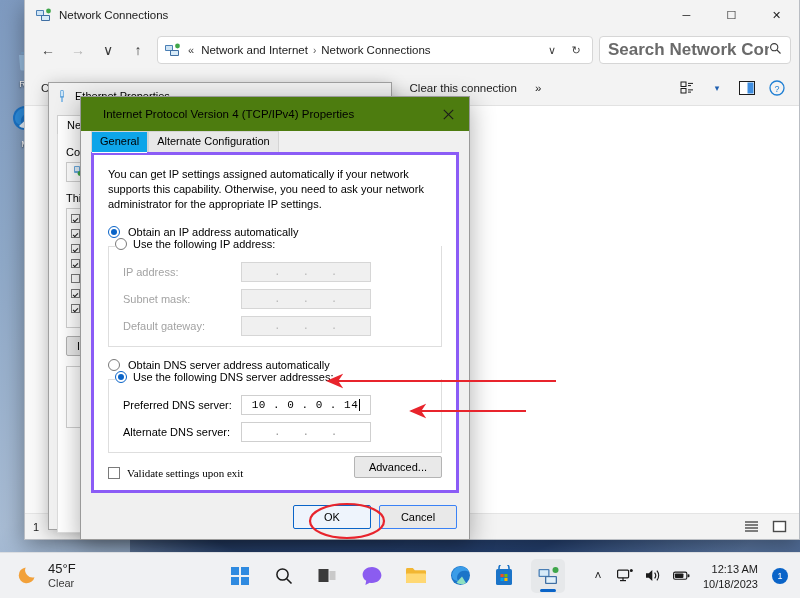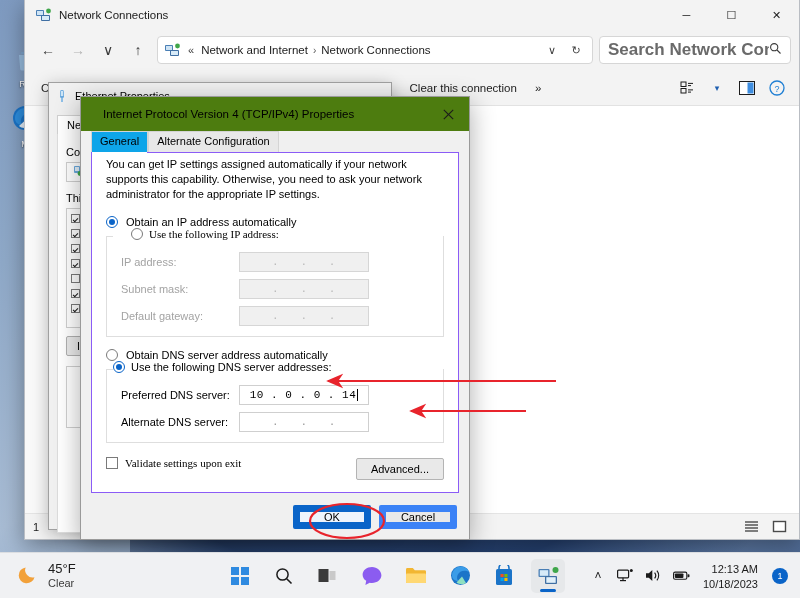--- a/index.html
+++ b/index.html
@@ -142,21 +142,21 @@
                 font-size: 13px; color: #1b1b1b; }
 
   #ipv4-tabstrip { display: flex; padding-left: 10px; height: 21px; position: relative; z-index: 2; }
   .ipv4-tab { font-size: 11px; color: #000; padding: 3px 8px 4px; border: 1px solid #d4d4d4;
               border-bottom: none; background: #e8e8e8; }
   .ipv4-tab.active { background: #0ea5e9; border-color: #d4d4d4; position: relative; }
   .ipv4-tab.active:after { content:""; position: absolute; left:0; right:0; bottom:-1px; height:1px; background:#fff; }
 
   #ipv4-tabpanel {
     position: absolute; left: 10px; right: 10px; top: 55px; bottom: 46px;
-    background: #fff; border: 1px solid #8b5cf6; padding: 4px 14px;
+    background: #fff; border: 3px solid #8b5cf6; padding: 12px 14px;
   }
   #ipv4-intro { font-size: 11px; color: #000; line-height: 15px; margin-bottom: 14px; }
 
   .radio-row { display: flex; align-items: center; gap: 8px; margin: 3px 0; }
   .radio { width: 12px; height: 12px; border-radius: 50%; border: 1px solid #7a7a7a;
            background: #fff; flex: none; position: relative; }
   .radio.checked { border-color: #0a64c8; border-width: 1px; }
   .radio.checked:after { content: ""; position: absolute; left: 2px; top: 2px; width: 6px; height: 6px;
                          border-radius: 50%; background: #0a64c8; }
   .radio-label { font-size: 11px; color: #000; white-space: nowrap; }
@@ -178,21 +178,21 @@
   .ipbox.disabled .ipbox-inner { color: #b9b9b9; }
   .caret { display: inline-block; width: 1px; height: 12px; background: #000; vertical-align: -2px; margin-left: 1px; }
 
   #validate-row { display: flex; align-items: center; gap: 7px; margin-top: 14px; font-family: Liberation Serif, serif; }
   .checkbox { width: 12px; height: 12px; border: 1px solid #7a7a7a; background: #fff; flex: none; }
   #validate-label { font-size: 11px; color: #000; }
   #advanced-btn { position: absolute; right: 14px; bottom: 12px; font-size: 11px; color: #000;
                   border: 1px solid #b4b4b4; background: #e9e9e9; padding: 4px 14px; border-radius: 2px; }
 
   #ipv4-footer { position: absolute; right: 12px; bottom: 10px; display: flex; gap: 8px; }
-  .dlg-btn { font-size: 11px; color: #000; border: 7px solid #3b82f6; background: #e9e9e9;
+  .dlg-btn { font-size: 11px; color: #000; border: 1px solid #3b82f6; background: #e9e9e9;
              width: 78px; height: 24px; display: flex; align-items: center; justify-content: center;
              border-radius: 2px; }
   #ok-button { border-color: #0a64c8; background: #eef4fc; }
 
   
   #annotations { position: absolute; inset: 0; pointer-events: none; }
 
   
   #taskbar {
     position: absolute; left: 0; right: 0; bottom: 0; height: 46px;
@@ -444,21 +444,21 @@
     <div id="ipv4-tabpanel">
 
       <div id="ipv4-intro">You can get IP settings assigned automatically if your network supports this capability. Otherwise, you need to ask your network administrator for the appropriate IP settings.</div>
 
       <div class="radio-row">
         <span class="radio checked"></span>
         <span class="radio-label">Obtain an IP address automatically</span>
       </div>
 
       <div class="group" style="margin-top:8px;padding-top:16px;">
-        <div class="group-legendrow" style="left:24px;font-family:Liberation Serif, serif;">
+        <div class="group-legendrow" style="left:6px;">
           <span class="radio"></span>
           <span class="radio-label">Use the following IP address:</span>
         </div>
         <div class="field-row">
           <span class="field-label dim">IP address:</span>
           <span class="ipbox disabled">
               <span class="ipbox-inner">.   .   .</span>
             </span>
         </div>
         <div class="field-row">

